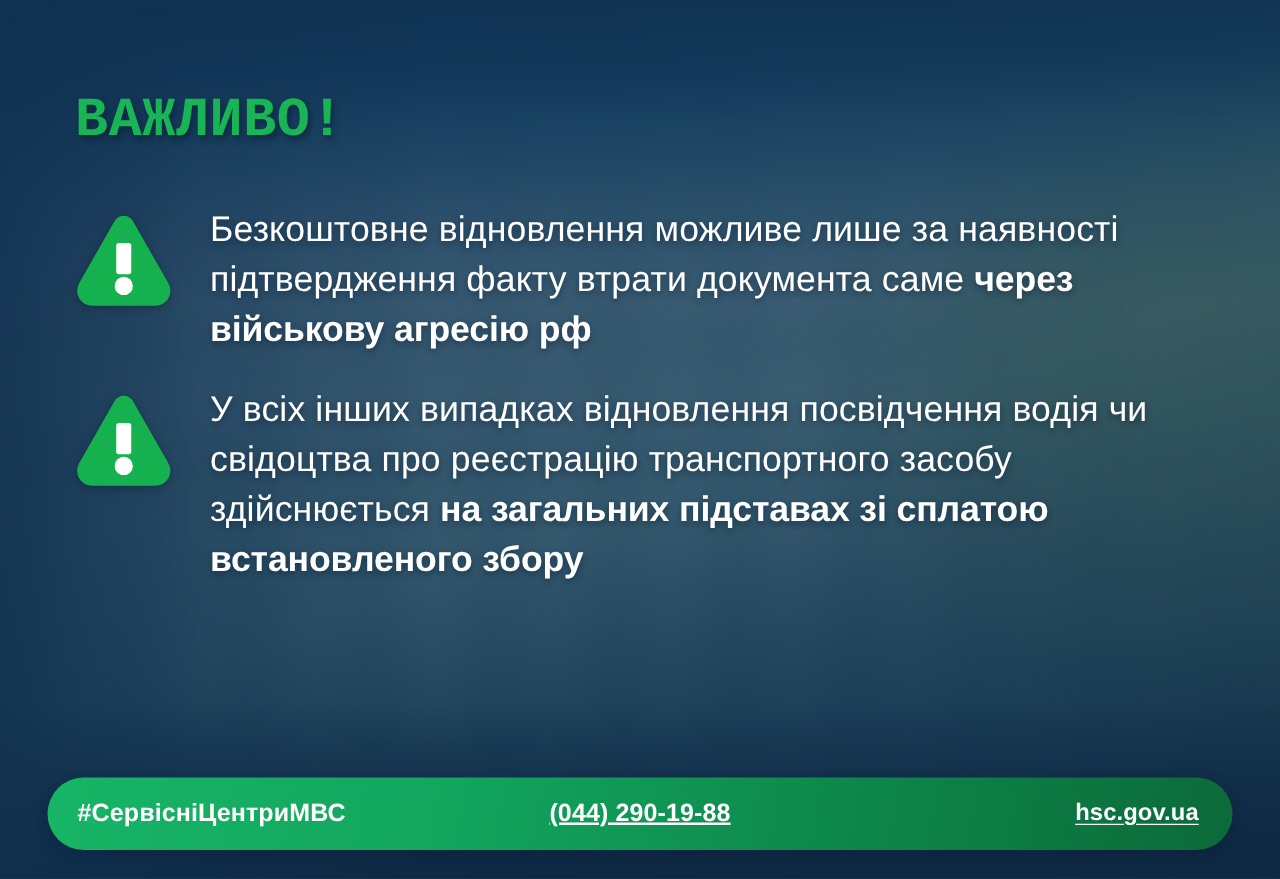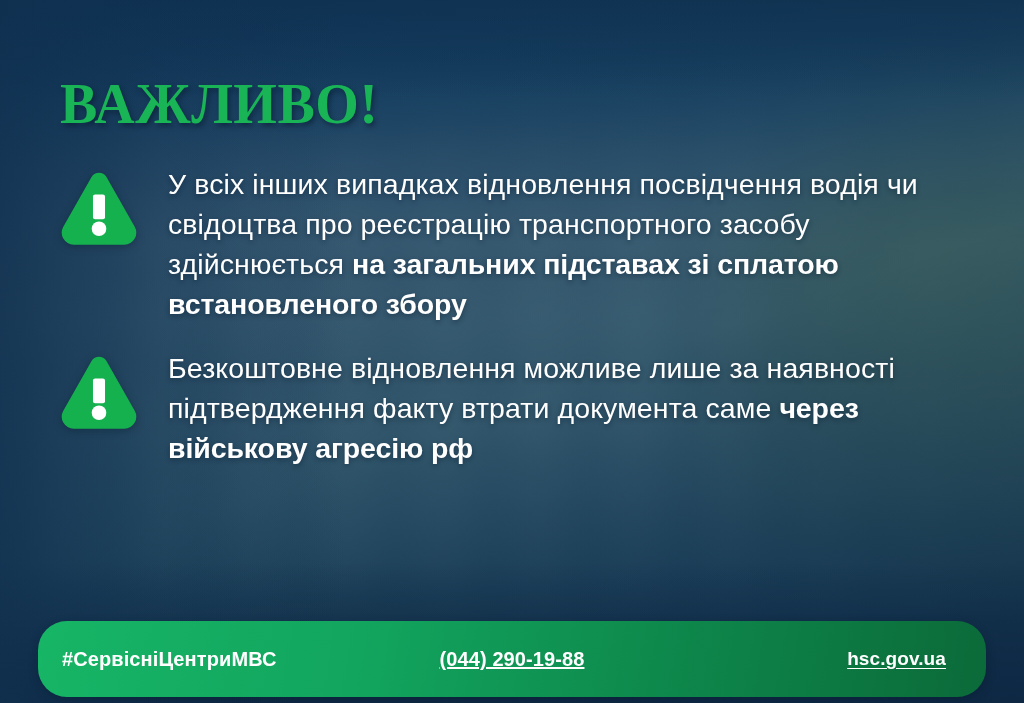--- a/index.html
+++ b/index.html
@@ -72,26 +72,26 @@
       linear-gradient(0deg, rgba(14,40,68,0.95) 0%, rgba(14,40,68,0.55) 9%, rgba(14,40,68,0) 20%),
       linear-gradient(180deg, rgba(14,44,74,0.55) 0%, rgba(14,44,74,0) 14%);
   }
 
   
   .content { position:absolute; inset:0; }
 
   .title {
     position:absolute;
     left:60px; top:72px;
-    font-size:56px;
+    font-size:44px;
     font-weight:bold;
     letter-spacing:0.5px;
     color:#18b455;
     text-shadow:2px 3px 5px rgba(6,24,44,0.55);
-    font-family:Liberation Serif, serif;
+    font-family:Liberation Mono, monospace;
     white-space:nowrap;
   }
 
   .blocks {
     position:absolute;
     left:56px; top:160px;
     width:900px;
   }
 
   .block {
@@ -117,85 +117,85 @@
     letter-spacing:0.1px;
     text-shadow:0 2px 5px rgba(6,24,44,0.45);
     padding-top:4px;
     max-width:760px;
   }
   .block-text b { font-weight:bold; letter-spacing:-0.1px; }
 
   
   .footer-bar {
     position:absolute;
-    left:38px; bottom:6px;
-    width:948px; height:76px;
+    left:38px; bottom:23px;
+    width:948px; height:58px;
     border-radius:29px;
     background:linear-gradient(100deg,#17b566 0%, #12a55e 34%, #0e8a4d 64%, #0b6a39 100%);
     display:flex;
     align-items:center;
     box-shadow:0 3px 10px rgba(4,20,38,0.30);
   }
   .footer-hash {
     color:#ffffff; font-weight:bold; font-size:20px;
     margin-left:24px; letter-spacing:0.1px; white-space:nowrap;
   }
   .footer-phone {
     color:#ffffff; font-weight:bold; font-size:20px;
     position:absolute; left:50%; transform:translateX(-50%);
     letter-spacing:0.1px; white-space:nowrap;text-decoration:underline;
   }
   .footer-site {
     color:#ffffff; font-weight:bold; font-size:19px;
-    margin-left:auto; margin-right:40px;
+    margin-left:auto; margin-right:27px;
     text-decoration:underline; text-underline-offset:3px;
     letter-spacing:0.1px; white-space:nowrap;
   }
 </style>
 </head>
 <body>
 
 <div class="poster">
 
   <div class="bg-photo"></div>
   <div class="bg-tint"></div>
   <div class="bg-vignette"></div>
 
   <div class="content">
 
     <div class="title">ВАЖЛИВО!</div>
 
     <div class="blocks">
+
+      <div class="block">
+        <span class="alert-icon">
+          <svg viewBox="0 0 100 100" xmlns="http://www.w3.org/2000/svg" aria-hidden="true">
+            <path d="M41.5 12.5 L8.5 70.5 A14 14 0 0 0 20.5 91.5 L79.5 91.5 A14 14 0 0 0 91.5 70.5 L58.5 12.5 A10 10 0 0 0 41.5 12.5 Z" fill="#16b14f"></path>
+            <rect x="43" y="33" width="14" height="29" rx="2.5" fill="#ffffff"></rect>
+            <circle cx="50" cy="73" r="8.5" fill="#ffffff"></circle>
+          </svg>
+        </span>
+        <div class="block-text">
+          <span>Безкоштовне відновлення можливе лише за наявності підтвердження факту втрати документа саме </span><b>через військову агресію рф</b>
+        </div>
+      </div>
 
       <div class="block">
         <span class="alert-icon">
           <svg viewBox="0 0 100 100" xmlns="http://www.w3.org/2000/svg" aria-hidden="true">
             <path d="M41.5 12.5 L8.5 70.5 A14 14 0 0 0 20.5 91.5 L79.5 91.5 A14 14 0 0 0 91.5 70.5 L58.5 12.5 A10 10 0 0 0 41.5 12.5 Z" fill="#16b14f"></path>
             <rect x="43" y="33" width="14" height="29" rx="2.5" fill="#ffffff"></rect>
             <circle cx="50" cy="73" r="8.5" fill="#ffffff"></circle>
           </svg>
         </span>
         <div class="block-text">
           <span>У всіх інших випадках відновлення посвідчення водія чи свідоцтва про реєстрацію транспортного засобу здійснюється </span><b>на загальних підставах зі сплатою встановленого збору</b>
         </div>
       </div>
 
-      <div class="block">
-        <span class="alert-icon">
-          <svg viewBox="0 0 100 100" xmlns="http://www.w3.org/2000/svg" aria-hidden="true">
-            <path d="M41.5 12.5 L8.5 70.5 A14 14 0 0 0 20.5 91.5 L79.5 91.5 A14 14 0 0 0 91.5 70.5 L58.5 12.5 A10 10 0 0 0 41.5 12.5 Z" fill="#16b14f"></path>
-            <rect x="43" y="33" width="14" height="29" rx="2.5" fill="#ffffff"></rect>
-            <circle cx="50" cy="73" r="8.5" fill="#ffffff"></circle>
-          </svg>
-        </span>
-        <div class="block-text">
-          <span>Безкоштовне відновлення можливе лише за наявності підтвердження факту втрати документа саме </span><b>через військову агресію рф</b>
-        </div>
-      </div>
-
     </div>
 
     <div class="footer-bar">
       <span class="footer-hash">#СервісніЦентриМВС</span>
       <span class="footer-phone">(044) 290-19-88</span>
       <span class="footer-site">hsc.gov.ua</span>
     </div>
 
   </div>
 </div>

